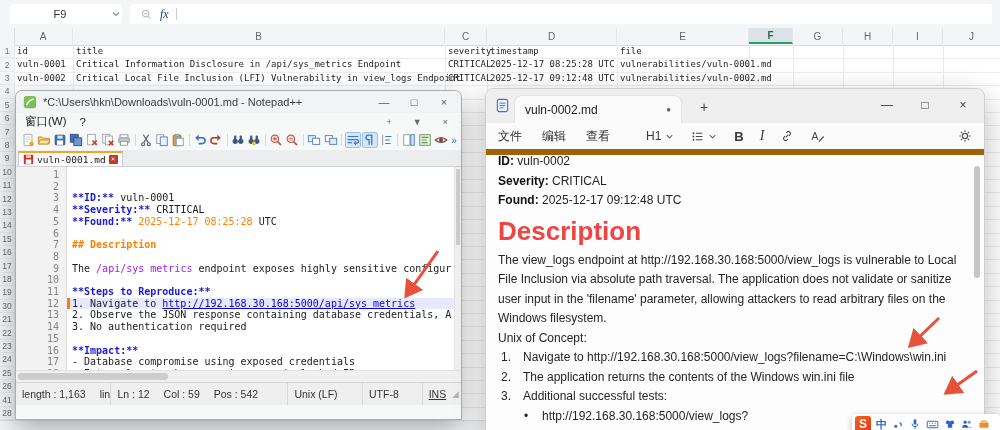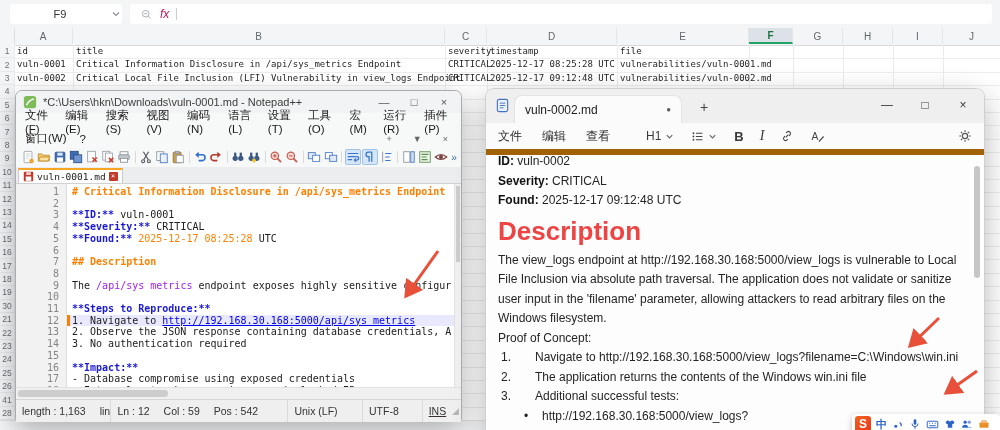--- a/index.html
+++ b/index.html
@@ -7,21 +7,21 @@
   svg{display:block;}
 
   
   #xl{position:absolute;inset:0;background:#fff;}
   .xl-topbar{position:absolute;left:0;top:0;width:1000px;height:28px;background:#f4f5f7;border-bottom:1px solid #e4e6e8;}
   .xl-namebox{position:absolute;left:10px;top:4px;width:112px;height:20px;background:#fff;border-radius:3px;
     display:flex;align-items:center;font-size:11px;color:#333;}
   .xl-namebox .nb-text{flex:1;text-align:center;}
   .xl-fxbar{position:absolute;left:130px;top:4px;right:8px;height:20px;background:#fff;border-radius:3px;
     display:flex;align-items:center;gap:7px;padding-left:10px;}
-  .fx-it{font-family:Liberation Sans, sans-serif;font-style:italic;font-size:12px;color:#be185d;}
+  .fx-it{font-family:Liberation Serif, serif;font-style:italic;font-size:12px;color:#0c4a6e;}
   .fx-caret{width:1px;height:12px;background:#c9cdd1;}
   .xl-colheads{position:absolute;left:0;top:28px;width:1000px;height:17px;background:#f4f5f7;border-bottom:1px solid #d7d9db;}
   .xl-corner{position:absolute;left:0;top:0;width:14px;height:16px;border-right:1px solid #dcdee0;}
   .xl-colhead{position:absolute;top:0;height:16px;display:flex;align-items:center;justify-content:center;
     font-size:10px;color:#63676b;border-right:1px solid #e3e5e7;box-sizing:border-box;}
   .xl-colhead.sel{background:#dde2e8;color:#1d7044;font-weight:bold;border-bottom:2px solid #21a366;}
   .xl-rowstrip{position:absolute;left:0;top:45px;width:14px;bottom:0;background:#f4f5f7;border-right:1px solid #dcdee0;}
   .xl-rownum{position:absolute;left:0;width:14px;height:13.4px;display:flex;align-items:center;justify-content:center;
     font-size:8.5px;color:#6a6e72;border-bottom:1px solid #e6e8ea;box-sizing:border-box;}
   .xl-vline{position:absolute;top:45px;bottom:0;width:1px;background:#e9ebed;}
@@ -90,21 +90,21 @@
   .fmt{display:flex;align-items:center;gap:3px;margin-right:16px;color:#3a3a3a;}
   .fmt-b{font-weight:bold;font-size:13px;}
   .fmt-i{font-style:italic;font-family:"Liberation Serif",serif;font-size:14px;}
   .np-gear{margin-left:auto;}
   .np-content{position:absolute;left:0;right:16px;top:60px;bottom:0;padding:3px 4px 0 12px;
     font-size:12px;line-height:19.5px;color:#242424;overflow:hidden;}
   .meta-row b{color:#111;}
   .np-h{font-size:26px;line-height:31px;font-weight:600;color:#ef4444;margin:5px 0 4px;}
   .np-step{display:flex;}
   .np-step .sn{width:22px;flex:none;padding-left:3px;}
-  .np-step .st{flex:1;margin-left:12px;}
+  .np-step .st{flex:1;}
   .np-bullet{display:flex;padding-left:26px;}
   .np-bullet .bd{width:18px;flex:none;}
   .np-bullet .bt{flex:1;}
   .np-vsb{position:absolute;right:4px;top:74px;width:6px;height:250px;}
   .np-vsb .vthumb{position:absolute;left:0;right:0;top:3px;height:112px;background:#c6c6c6;border-radius:3px;}
 
   
   #ime{position:absolute;left:852px;top:414px;width:148px;height:20px;background:#fff;border-radius:4px;
     box-shadow:0 2px 6px rgba(0,0,0,.25);display:flex;align-items:center;gap:5px;padding:0 3px;box-sizing:border-box;}
   .ime-logo{width:16px;height:16px;border-radius:3px;background:linear-gradient(135deg,#f3641e,#e8341c);
@@ -248,33 +248,20 @@
           <rect x="1" y="1" width="14" height="14" rx="3" fill="#7ebc59"></rect>
           <path d="M4 11.5C6.5 6.5 9 5 12.5 4.5" stroke="#fff" stroke-width="1.6" fill="none"></path>
         </svg>
     </span>
     <span class="t-text">*C:\Users\hkn\Downloads\vuln-0001.md - Notepad++</span>
     <span class="wbtn">—</span>
     <span class="wbtn">□</span>
     <span class="wbtn">×</span>
   </div>
   <div class="npp-menurow">
-      <span>文件(F)</span>
-      <span>编辑(E)</span>
-      <span>搜索(S)</span>
-      <span>视图(V)</span>
-      <span>编码(N)</span>
-      <span>语言(L)</span>
-      <span>设置(T)</span>
-      <span>工具(O)</span>
-      <span>宏(M)</span>
-      <span>运行(R)</span>
-      <span>插件(P)</span>
-    </div>
-  <div class="npp-menurow">
       <span>窗口(W)</span>
       <span>?</span>
       <div class="spacer"></div>
       <span class="mini">+</span>
       <span class="mini">▼</span>
       <span class="mini">×</span>
     </div>
   <div class="npp-toolbar">
       <span class="tb-ic">
         <svg width="14" height="14" viewBox="0 0 16 16">
@@ -451,21 +438,21 @@
             <rect x="4" y="1.5" width="6" height="3.5" fill="#f3d4cf"></rect>
             <rect x="3.5" y="7" width="7" height="5.5" fill="#fff"></rect>
           </svg>
       </span>
       <span>vuln-0001.md</span>
       <span class="tab-x">×</span>
     </div>
   </div>
   <div class="npp-editor">
     <div class="ed-gutter"></div>
-  <div class="ed-line" style="top: 2px;"><span class="ed-num">1</span><span class="ed-text"><span class="sg-h"># Critical Information Disclosure in /api/sys_metrics Endpoint</span></span></div>
+  <div class="ed-line" style="top: 2px;"><span class="ed-num">1</span></div>
       <div class="ed-line" style="top: 13.7px;"><span class="ed-num">2</span><span class="ed-text"></span></div>
       <div class="ed-line" style="top: 25.4px;"><span class="ed-num">3</span><span class="ed-text"><span class="sg-b">**ID:**</span><span class="sg-p"> vuln-0001</span></span></div>
       <div class="ed-line" style="top: 37.1px;"><span class="ed-num">4</span><span class="ed-text"><span class="sg-b">**Severity:**</span><span class="sg-p"> CRITICAL</span></span></div>
       <div class="ed-line" style="top: 48.8px;"><span class="ed-num">5</span><span class="ed-text"><span class="sg-b">**Found:**</span><span class="sg-p"> </span><span class="sg-n">2025-12-17 08:25:28</span><span class="sg-p"> UTC</span></span></div>
       <div class="ed-line" style="top: 60.5px;"><span class="ed-num">6</span><span class="ed-text"></span></div>
       <div class="ed-line" style="top: 72.2px;"><span class="ed-num">7</span><span class="ed-text"><span class="sg-h">## Description</span></span></div>
       <div class="ed-line" style="top: 83.9px;"><span class="ed-num">8</span><span class="ed-text"></span></div>
       <div class="ed-line" style="top: 95.6px;"><span class="ed-num">9</span><span class="ed-text"><span class="sg-p">The </span><span class="sg-code">/api/sys_metrics</span><span class="sg-p"> endpoint exposes highly sensitive configur</span></span></div>
       <div class="ed-line" style="top: 107.3px;"><span class="ed-num">10</span><span class="ed-text"></span></div>
       <div class="ed-line" style="top: 119px;"><span class="ed-num">11</span><span class="ed-text"><span class="sg-b">**Steps to Reproduce:**</span></span></div>
@@ -571,21 +558,21 @@
     </span>
   </div>
   <div class="np-content">
     <div id="np-meta">
         <div class="meta-row"><b>ID:</b><span> vuln-0002</span></div>
         <div class="meta-row"><b>Severity:</b><span> CRITICAL</span></div>
         <div class="meta-row"><b>Found:</b><span> 2025-12-17 09:12:48 UTC</span></div>
       </div>
     <div class="np-h">Description</div>
     <div>The view_logs endpoint at http://192.168.30.168:5000/view_logs is vulnerable to Local File Inclusion via absolute path traversal. The application does not validate or sanitize user input in the 'filename' parameter, allowing attackers to read arbitrary files on the Windows filesystem.</div>
-    <div>Proof of Concept:</div>
+    <div>Unix of Concept:</div>
     <div id="np-steps">
         <div class="np-step">
           <span class="sn">1.</span>
           <span class="st">Navigate to http://192.168.30.168:5000/view_logs?filename=C:\Windows\win.ini</span>
         </div>
         <div class="np-step">
           <span class="sn">2.</span>
           <span class="st">The application returns the contents of the Windows win.ini file</span>
         </div>
         <div class="np-step">

